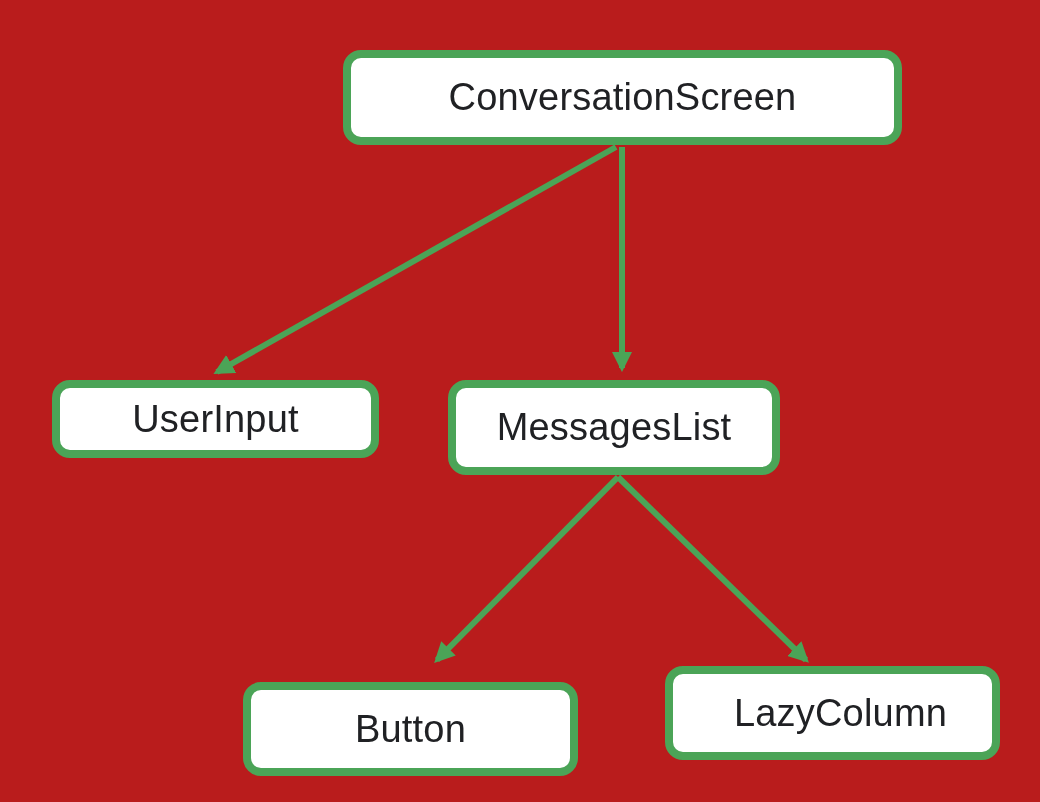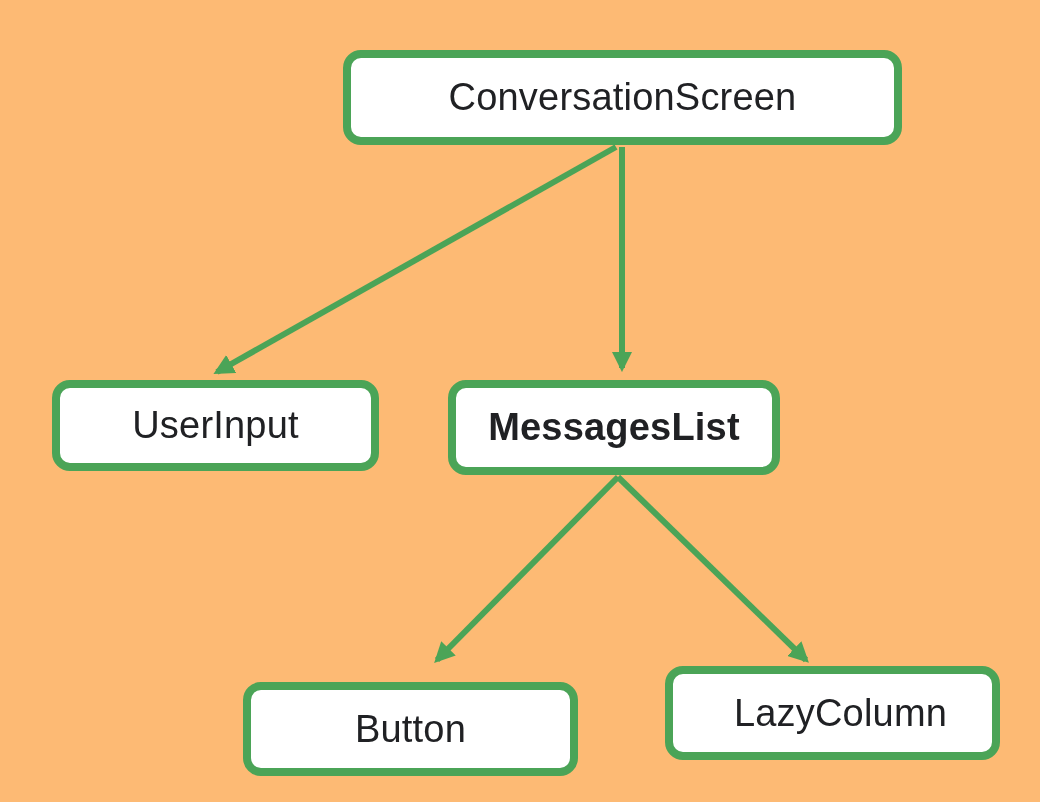--- a/index.html
+++ b/index.html
@@ -4,21 +4,21 @@
 <style>
   html, body {
     margin: 0;
     padding: 0;
     background: #ffffff;
   }
   .canvas {
     position: relative;
     width: 1040px;
     height: 802px;
-    background: #fdba74;
+    background: #b91c1c;
     font-family: "Liberation Sans", sans-serif;
     overflow: hidden;
   }
   .edges-layer {
     position: absolute;
     left: 0;
     top: 0;
     width: 1040px;
     height: 802px;
     pointer-events: none;
@@ -32,22 +32,22 @@
     display: flex;
     align-items: center;
     justify-content: center;
     font-size: 38px;
     font-weight: 400;
     color: #202124;
     letter-spacing: 0.2px;
     white-space: nowrap;
   }
   .node-conversation-screen { left: 343px; top: 50px;  width: 559px; height: 95px; }
-  .node-user-input          { left: 52px;  top: 380px; width: 327px; height: 91px; }
-  .node-messages-list       { left: 448px; top: 380px; width: 332px; height: 95px; font-weight: bold; }
+  .node-user-input          { left: 52px;  top: 380px; width: 327px; height: 78px; }
+  .node-messages-list       { left: 448px; top: 380px; width: 332px; height: 95px; }
   .node-button              { left: 243px; top: 666px; width: 335px; height: 94px; margin-top: 16px; }
   .node-lazy-column         { left: 665px; top: 666px; width: 335px; height: 94px; padding-left: 16px; }
 </style>
 </head>
 <body>
 
 <div class="canvas">
 
   <svg class="edges-layer" width="1040" height="802" viewBox="0 0 1040 802" xmlns="http://www.w3.org/2000/svg">
     <defs>

